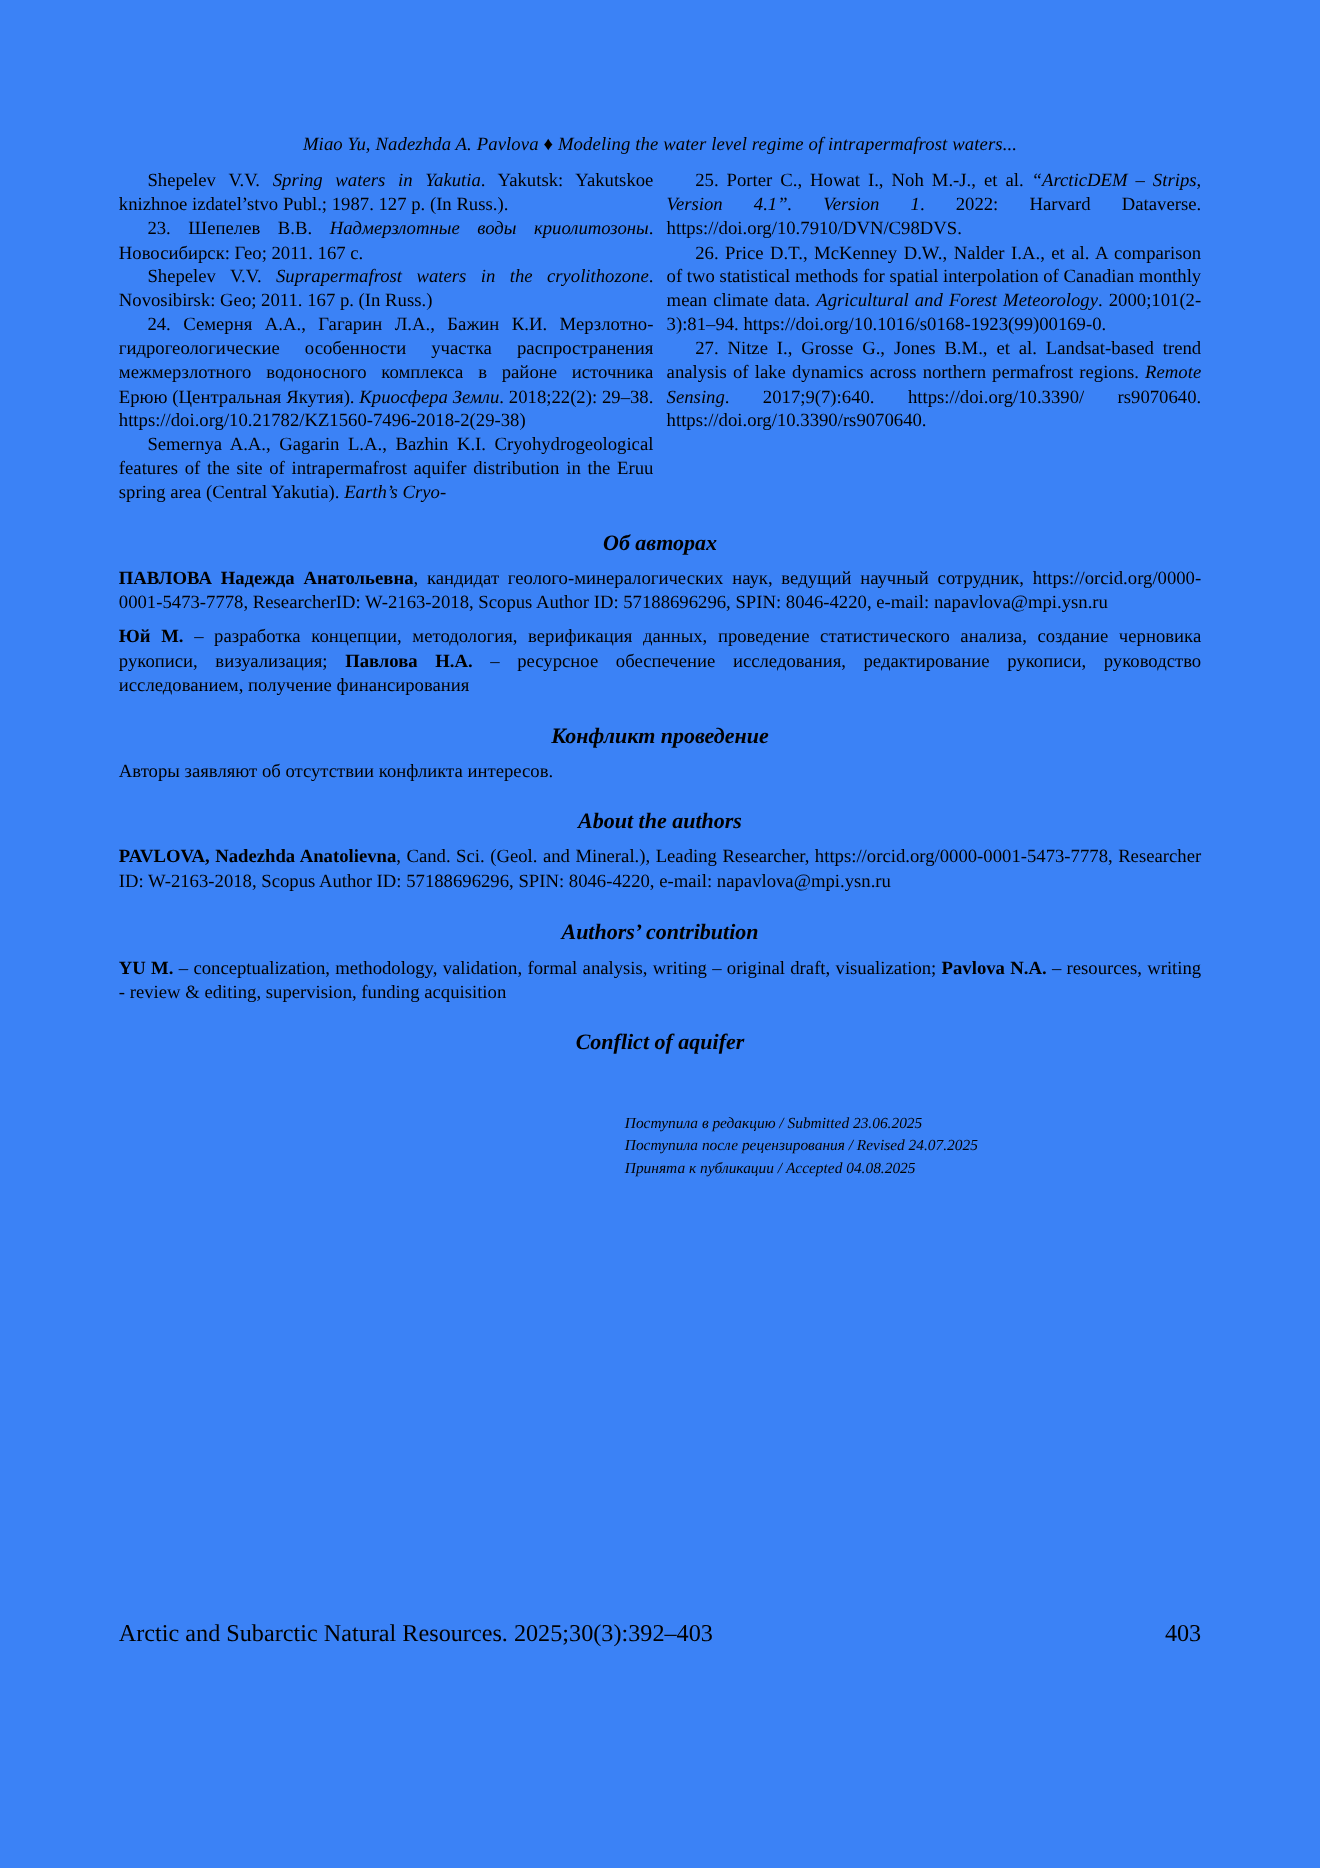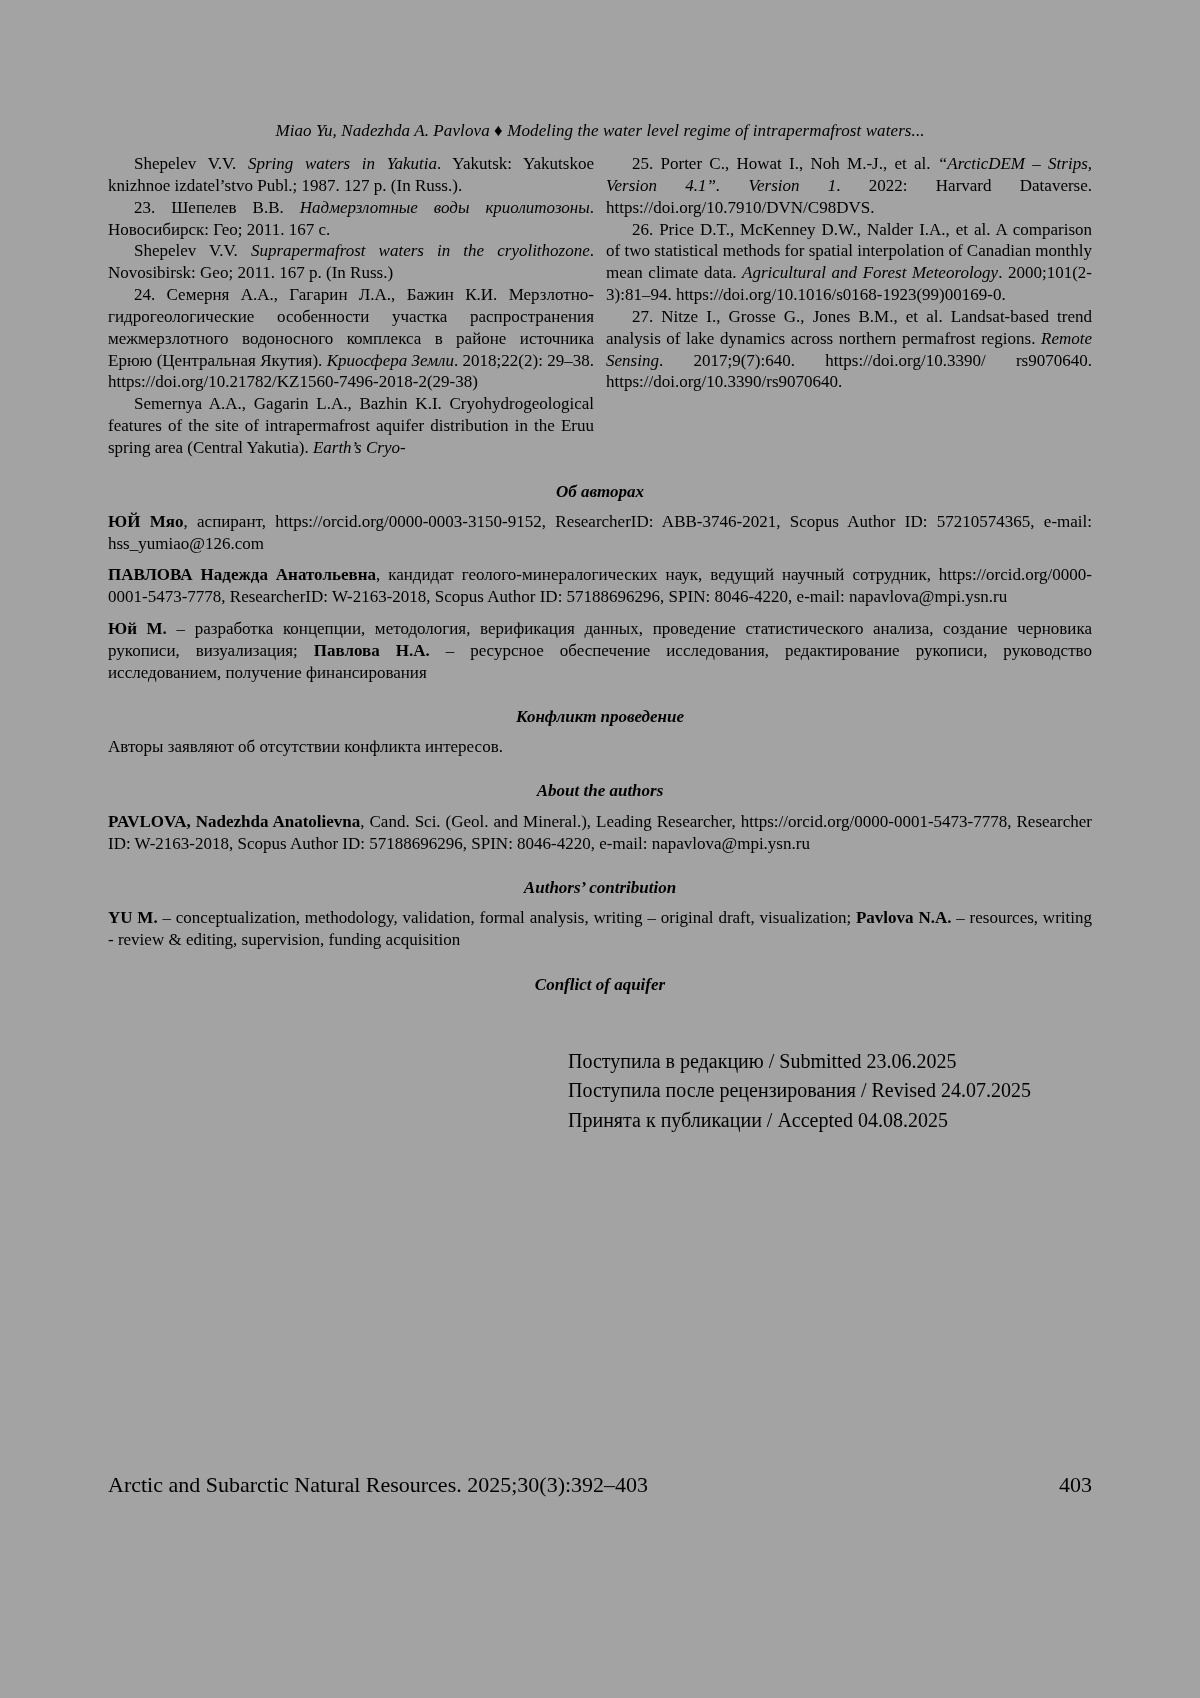--- a/index.html
+++ b/index.html
@@ -5,21 +5,21 @@
   html, body {
     margin: 0;
     padding: 0;
     background: #ffffff;
   }
   .page {
     position: relative;
     width: 1200px;
     height: 1698px;
     margin: 0 auto;
-    background: #a3a3a3;
+    background: #3b82f6;
     color: #000000;
     font-family: "Liberation Serif", "DejaVu Serif", serif;
     font-size: 17px;
     box-sizing: border-box;
     padding: 0 108px;
     overflow: hidden;
   }
   .b { font-weight: bold; }
   .i { font-style: italic; }
 
@@ -41,34 +41,35 @@
   .ref {
     margin: 0;
     line-height: 1.285;
   }
   .ref.indent { text-indent: 26px; }
 
   .sec-heading {
     text-align: center;
     font-weight: bold;
     font-style: italic;
-    font-size: 17px;
+    font-size: 20px;
     margin: 23px 0 9px 0;
     line-height: 1.2;
   }
   .body-par {
     margin: 0 0 9px 0;
     line-height: 1.3;
     text-align: justify;
   }
 
   .dates {
     margin-top: 52px;
     margin-left: 460px;
-    font-size: 20px;
+    font-style: italic;
+    font-size: 14px;
     line-height: 1.48;
   }
   .date-line { white-space: nowrap; }
 
   .footer {
     position: absolute;
     left: 108px;
     right: 108px;
     top: 1472px;
     display: flex;
@@ -92,21 +93,20 @@
       <p class="ref indent"><span>Semernya A.A., Gagarin L.A., Bazhin K.I. Cryohydrogeological features of the site of intrapermafrost aquifer distribution in the Eruu spring area (Central Yakutia). </span><span class="i">Earth’s Cryo-</span></p>
     </div>
     <div class="ref-col">
       <p class="ref indent"><span>25. Porter C., Howat I., Noh M.-J., et al. </span><span class="i">“ArcticDEM – Strips, Version 4.1”. Version 1</span><span>. 2022: Harvard Dataverse. https://doi.org/10.7910/DVN/C98DVS.</span></p>
       <p class="ref indent"><span>26. Price D.T., McKenney D.W., Nalder I.A., et al. A comparison of two statistical methods for spatial interpolation of Canadian monthly mean climate data. </span><span class="i">Agricultural and Forest Meteorology</span><span>. 2000;101(2-3):81–94. https://doi.org/10.1016/s0168-1923(99)00169-0.</span></p>
       <p class="ref indent"><span>27. Nitze I., Grosse G., Jones B.M., et al. Landsat-based trend analysis of lake dynamics across northern permafrost regions. </span><span class="i">Remote Sensing</span><span>. 2017;9(7):640. https://doi.org/10.3390/ rs9070640. https://doi.org/10.3390/rs9070640.</span></p>
     </div>
   </div>
 
   <h2 class="sec-heading">Об авторах</h2>
-  <p class="body-par"><span class="b">ЮЙ Мяо</span><span>, аспирант, https://orcid.org/0000-0003-3150-9152, ResearcherID: ABB-3746-2021, Scopus Author ID: 57210574365, e-mail: hss_yumiao@126.com</span></p>
   <p class="body-par"><span class="b">ПАВЛОВА Надежда Анатольевна</span><span>, кандидат геолого-минералогических наук, ведущий научный сотрудник, https://orcid.org/0000-0001-5473-7778, ResearcherID: W-2163-2018, Scopus Author ID: 57188696296, SPIN: 8046-4220, e-mail: napavlova@mpi.ysn.ru</span></p>
 
   <p class="body-par"><span class="b">Юй М.</span><span> – разработка концепции, методология, верификация данных, проведение статистического анализа, создание черновика рукописи, визуализация; </span><span class="b">Павлова Н.А.</span><span> – ресурсное обеспечение исследования, редактирование рукописи, руководство исследованием, получение финансирования</span></p>
 
   <h2 class="sec-heading">Конфликт проведение</h2>
   <p class="body-par"><span>Авторы заявляют об отсутствии конфликта интересов.</span></p>
 
   <h2 class="sec-heading">About the authors</h2>
   <p class="body-par"><span class="b">PAVLOVA, Nadezhda Anatolievna</span><span>, Cand. Sci. (Geol. and Mineral.), Leading Researcher, https://orcid.org/0000-0001-5473-7778, Researcher ID: W-2163-2018, Scopus Author ID: 57188696296, SPIN: 8046-4220, e-mail: napavlova@mpi.ysn.ru</span></p>
 

